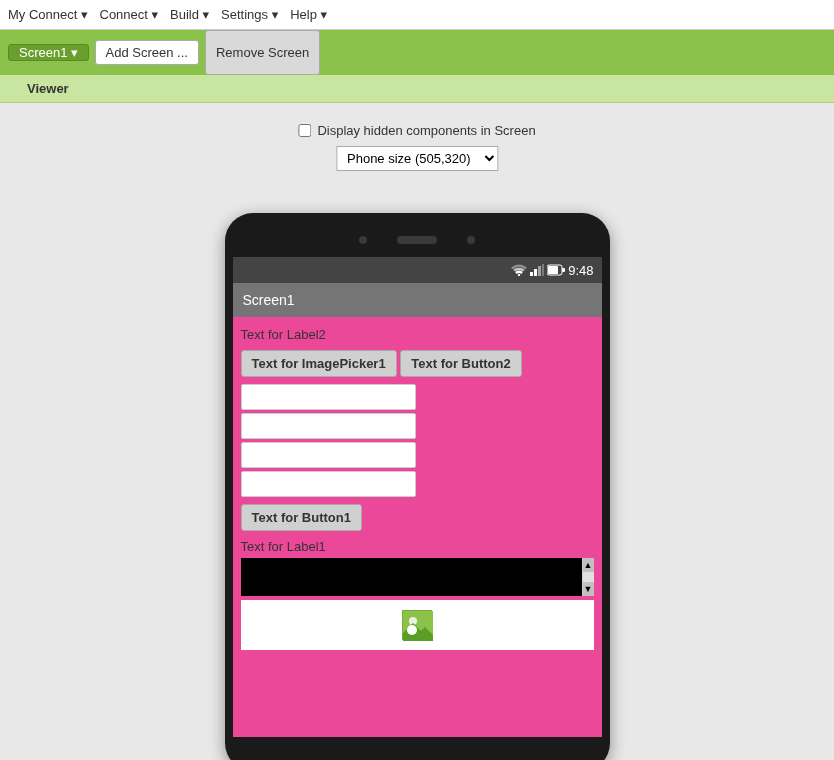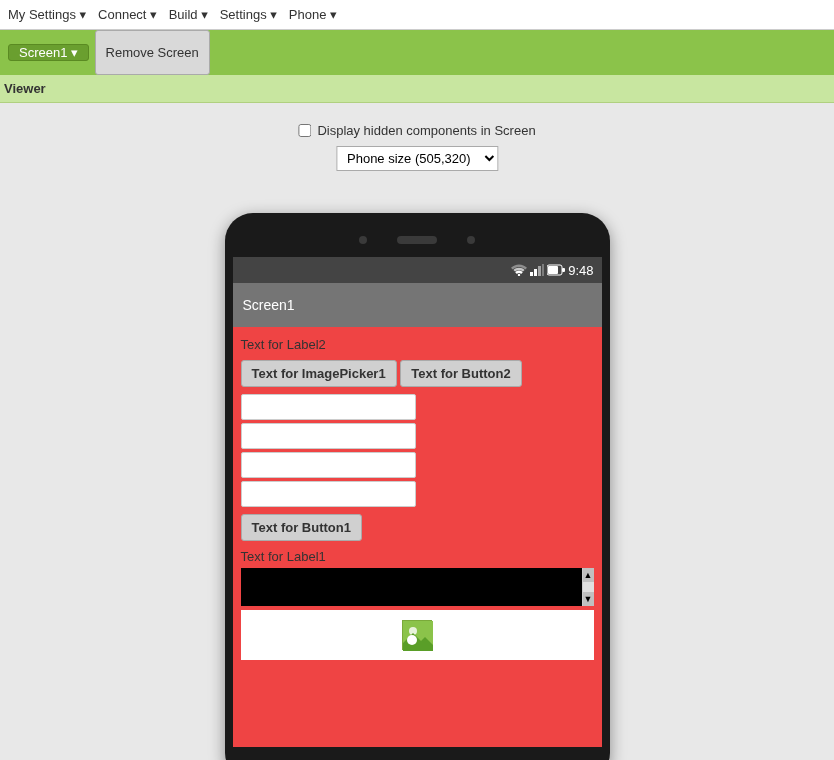--- a/index.html
+++ b/index.html
@@ -59,21 +59,21 @@
       border-radius: 3px;
       padding: 14px 10px;
       cursor: pointer;
       font-size: 13px;
     }
 
     
     .viewer-header {
       background: #c8e6a0;
       border-bottom: 1px solid #b0d080;
-      padding: 4px 4px;
+      padding: 4px 27px;
       font-size: 13px;
       font-weight: bold;
       color: #333;
       height: 28px;
       display: flex;
       align-items: center;
     }
 
     
     .main-content {
@@ -170,28 +170,28 @@
       align-items: center;
       gap: 3px;
     }
 
     
     .app-title-bar {
       background: #757575;
       color: #fff;
       font-size: 14px;
       padding: 6px 10px;
-      height: 44px;
+      height: 34px;
       display: flex;
       align-items: center;
     }
 
     
     .app-content {
-      background: #ef4444;
+      background: #ec4899;
       padding: 6px 8px;
       min-height: 420px;
     }
     .app-label {
       font-size: 13px;
       color: #333;
       margin: 4px 0;
     }
     .app-button {
       background: #d0d0d0;
@@ -267,31 +267,32 @@
       width: 10px;
       height: 10px;
       background: #fff;
       border-radius: 50%;
     }
   </style>
 </head>
 <body>
 
 <div class="menu-bar">
-  <span class="menu-item">My Settings ▾</span>
+  <span class="menu-item">My Connect ▾</span>
   <span class="menu-item">Connect ▾</span>
   <span class="menu-item">Build ▾</span>
   <span class="menu-item">Settings ▾</span>
-  <span class="menu-item">Phone ▾</span>
+  <span class="menu-item">Help ▾</span>
 </div>
 
 <div class="screen-bar">
   <div class="screen-tab">
     <span>Screen1 ▾</span>
   </div>
+  <button class="add-screen-btn">Add Screen ...</button>
   <button class="remove-screen-btn">Remove Screen</button>
 </div>
 
 <div class="viewer-header">
   <span>Viewer</span>
 </div>
 
 <div class="main-content">
 
   <div class="viewer-controls">

